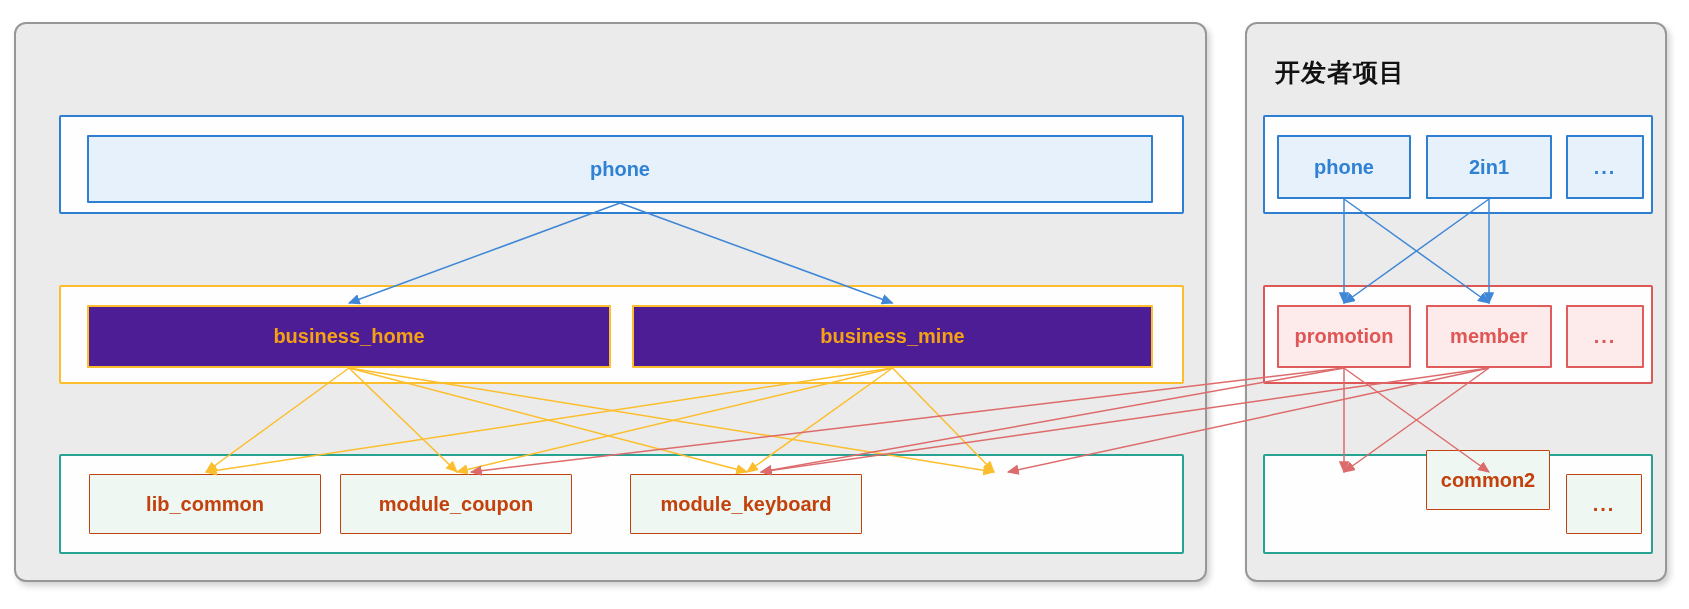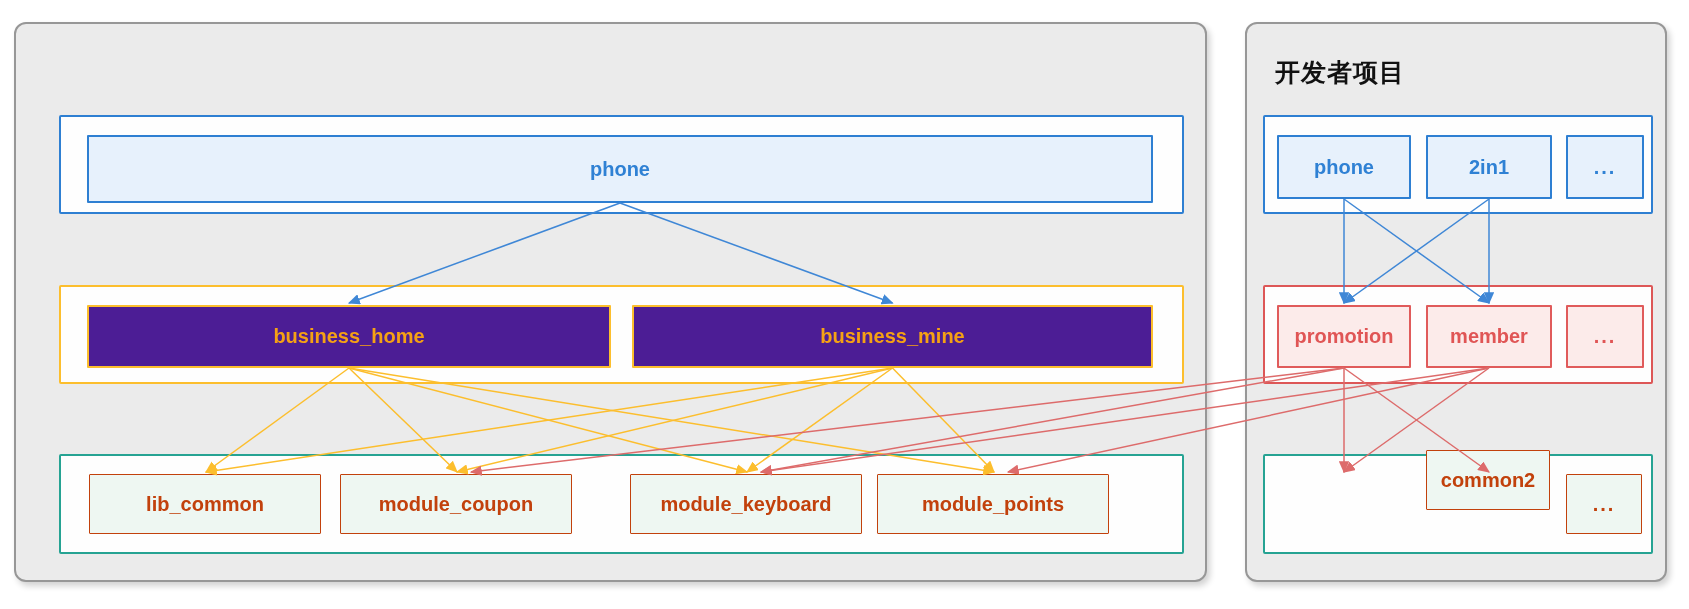--- a/index.html
+++ b/index.html
@@ -36,21 +36,20 @@
     <div class="node n-blue" style="left:71px;top:111px;width:1062px;height:64px;">phone</div>
 
     <div class="row-container rc-yellow" style="left:43px;top:261px;width:1121px;height:95px;"></div>
     <div class="node n-yellow" style="left:71px;top:281px;width:520px;height:59px;">business_home</div>
     <div class="node n-yellow" style="left:616px;top:281px;width:517px;height:59px;text-align:center;">business_mine</div>
 
     <div class="row-container rc-teal" style="left:43px;top:430px;width:1121px;height:96px;"></div>
     <div class="node n-teal" style="left:73px;top:450px;width:230px;height:58px;">lib_common</div>
     <div class="node n-teal" style="left:324px;top:450px;width:230px;height:58px;">module_coupon</div>
     <div class="node n-teal" style="left:614px;top:450px;width:230px;height:58px;">module_keyboard</div>
-    <div class="node n-teal" style="left:861px;top:450px;width:230px;height:58px;">module_points</div>
   </div>
 
   <div class="panel" style="left:1245px;top:22px;width:418px;height:556px;">
     <div class="panel-title" style="left:28px;top:24px;margin-top:8px;">开发者项目</div>
 
     <div class="row-container rc-blue" style="left:16px;top:91px;width:386px;height:95px;"></div>
     <div class="node n-blue" style="left:30px;top:111px;width:130px;height:60px;">phone</div>
     <div class="node n-blue" style="left:179px;top:111px;width:122px;height:60px;">2in1</div>
     <div class="node n-blue dots" style="left:319px;top:111px;width:74px;height:60px;">...</div>
 

